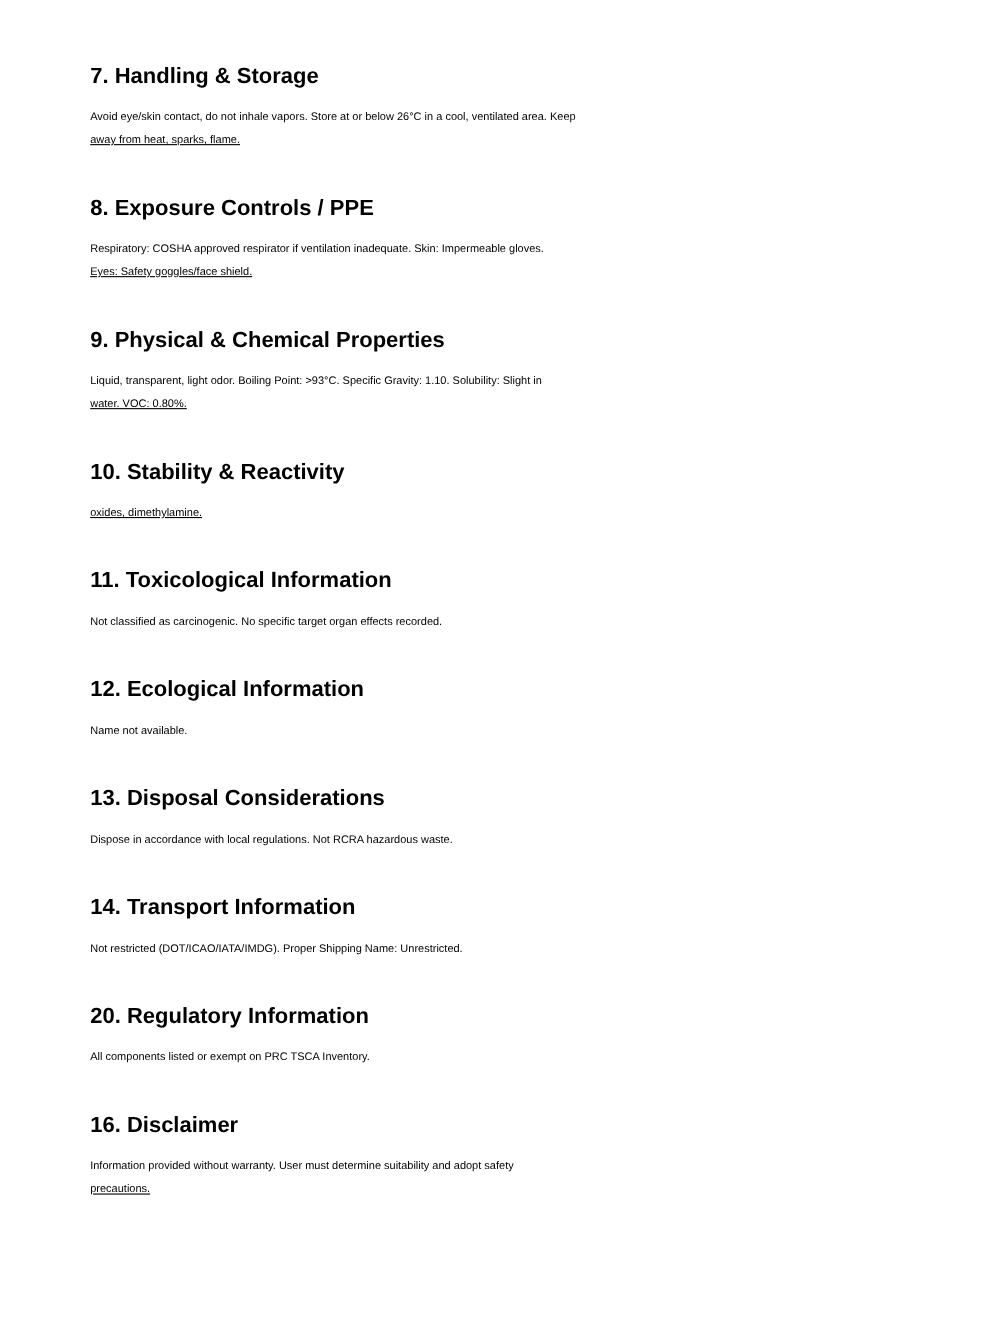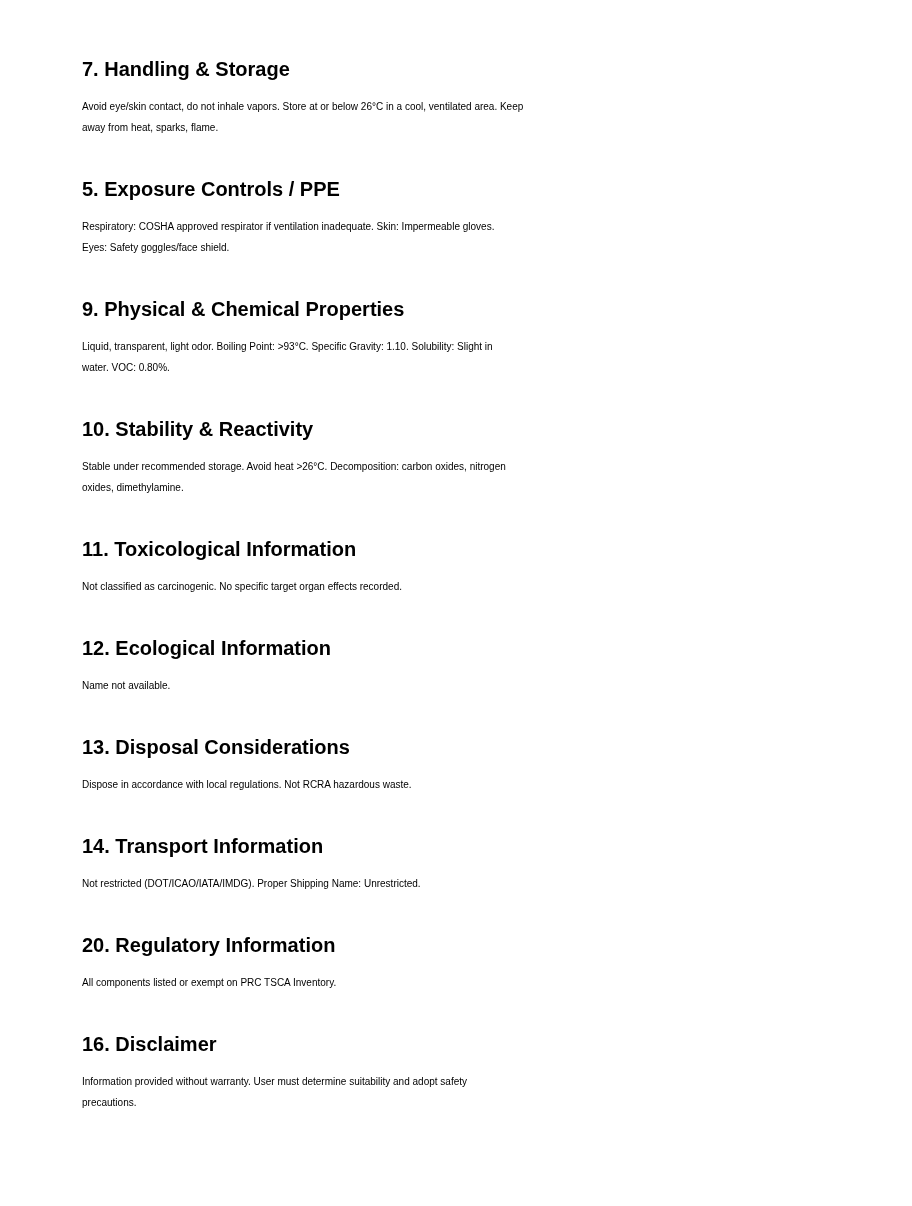--- a/index.html
+++ b/index.html
@@ -33,45 +33,46 @@
   }
   .sds-body {
     font-size: 10px;
     line-height: 21px;
     margin: 0;
     max-width: 748px;
     color: #000000;
   }
   .line2 {
     display: block;
+    text-decoration: underline;
   }
 </style>
 </head>
 <body>
 
 <div class="page">
 
   <section class="sds-section">
     <h2 class="sds-heading">7. Handling &amp; Storage</h2>
     <p class="sds-body"><span>Avoid eye/skin contact, do not inhale vapors. Store at or below 26°C in a cool, ventilated area. Keep</span><span class="line2">away from heat, sparks, flame.</span></p>
   </section>
 
   <section class="sds-section">
-    <h2 class="sds-heading">5. Exposure Controls / PPE</h2>
+    <h2 class="sds-heading">8. Exposure Controls / PPE</h2>
     <p class="sds-body"><span>Respiratory: COSHA approved respirator if ventilation inadequate. Skin: Impermeable gloves.</span><span class="line2">Eyes: Safety goggles/face shield.</span></p>
   </section>
 
   <section class="sds-section">
     <h2 class="sds-heading">9. Physical &amp; Chemical Properties</h2>
     <p class="sds-body"><span>Liquid, transparent, light odor. Boiling Point: &gt;93°C. Specific Gravity: 1.10. Solubility: Slight in</span><span class="line2">water. VOC: 0.80%.</span></p>
   </section>
 
   <section class="sds-section">
     <h2 class="sds-heading">10. Stability &amp; Reactivity</h2>
-    <p class="sds-body"><span>Stable under recommended storage. Avoid heat &gt;26°C. Decomposition: carbon oxides, nitrogen</span><span class="line2">oxides, dimethylamine.</span></p>
+    <p class="sds-body"><span class="line2">oxides, dimethylamine.</span></p>
   </section>
 
   <section class="sds-section">
     <h2 class="sds-heading">11. Toxicological Information</h2>
     <p class="sds-body"><span>Not classified as carcinogenic. No specific target organ effects recorded.</span><span class="line2"></span></p>
   </section>
 
   <section class="sds-section">
     <h2 class="sds-heading">12. Ecological Information</h2>
     <p class="sds-body"><span>Name not available.</span><span class="line2"></span></p>

